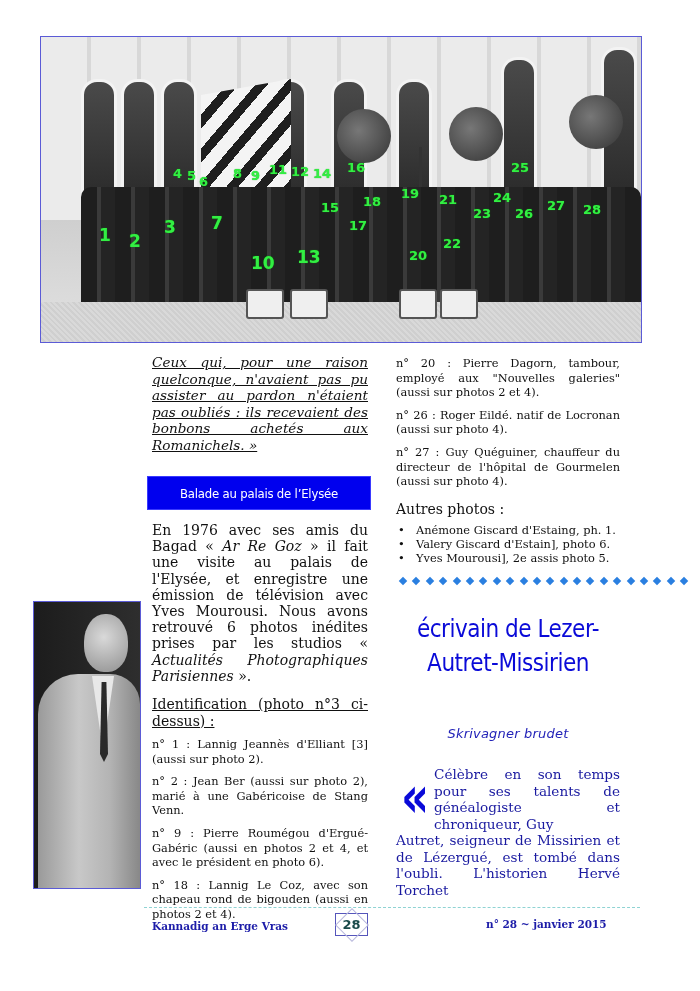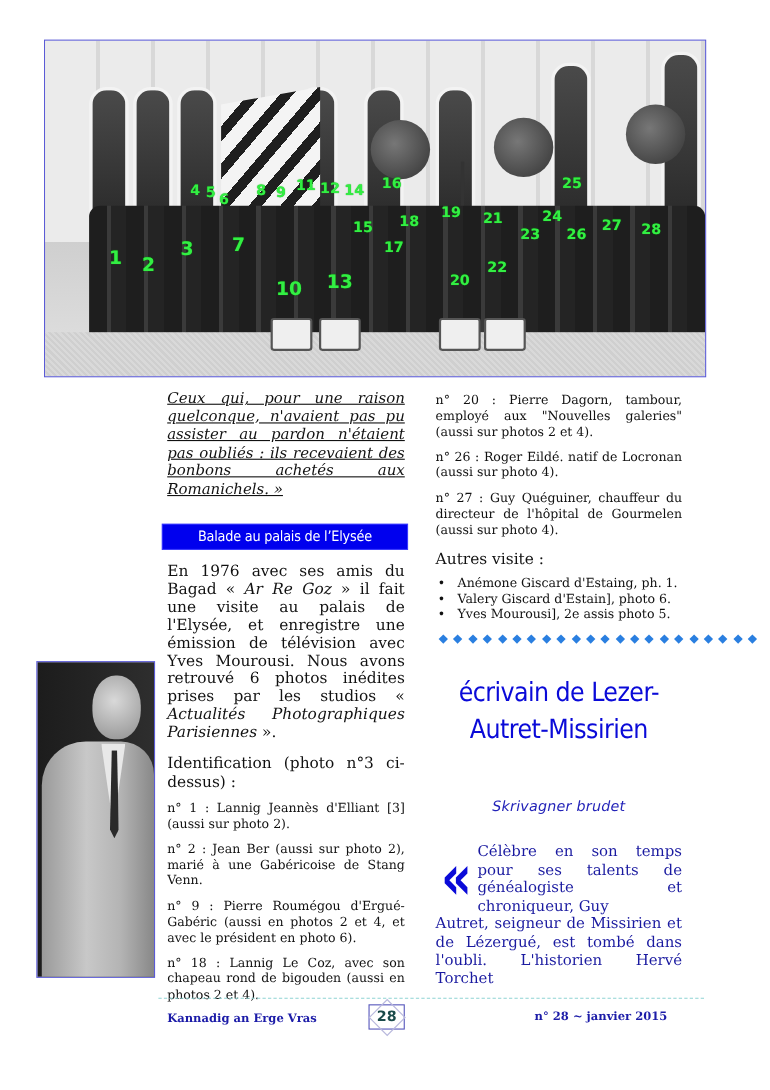--- a/index.html
+++ b/index.html
@@ -30,27 +30,27 @@
   .hero .num { position: absolute; color: #33ee44; font-family: "DejaVu Sans", sans-serif;
           font-weight: bold; font-size: 13px; line-height: 1; text-shadow: 0 0 1px #0a0; }
   .hero .num.big { font-size: 17px; }
 
   
   .col-left { position: absolute; left: 152px; top: 354px; width: 216px; }
   .col-right { position: absolute; left: 396px; top: 356px; width: 224px; }
 
   .quote-it { font-style: italic; font-size: 13.6px; line-height: 16.5px; text-align: justify;
               margin: 0; text-decoration: underline; }
-  .section-banner { margin: 24px 0 0 -4px; width: 222px; height: 22px; background: #0000ee;
+  .section-banner { margin: 24px 0 0 -4px; width: 222px; height: 32px; background: #0000ee;
               color: #fff; font-family: "DejaVu Sans Condensed", "DejaVu Sans", sans-serif;
               font-size: 13px; display: flex; align-items: center; justify-content: center;
               box-shadow: 0 0 0 1px #3a3aff; letter-spacing: -0.2px; }
   .lead { margin: 13px 0 0; font-size: 14px; line-height: 16.2px; text-align: justify; }
   .lead em { }
-  .ident-title { margin: 12px 0 5px; font-size: 14px; line-height: 16.5px; text-align: justify; }
+  .ident-title { margin: 12px 0 5px; font-size: 14px; line-height: 16.5px; text-align: justify; text-decoration: underline; }
   .entry { margin: 8px 0 0; font-size: 11.4px; line-height: 14.6px; text-align: justify; }
 
   .col-right .entry:first-child { margin-top: 0; }
   .autres-title { margin: 12px 0 0; font-size: 14px; line-height: 16px; }
   .bullets { list-style: none; padding: 0; margin: 6px 0 0; }
   .bullets li { position: relative; padding-left: 20px; font-size: 11.4px; line-height: 14.2px; }
   .bullets li .dot { position: absolute; left: 2px; top: 0; }
 
   .diamonds { position: absolute; left: 398px; top: 576px; display: flex; gap: 3.4px; }
   .diamonds span { display: block; width: 6px; height: 6px; background: #2a7fe0;
@@ -170,21 +170,21 @@
   <div class="suit"></div>
   <div class="shirt"></div>
   <div class="tie"></div>
   <div class="head"></div>
 </div>
 
 <div class="col-right">
   <p class="entry">n° 20 : Pierre Dagorn, tambour, employé aux "Nouvelles galeries" (aussi sur photos 2 et 4).</p>
   <p class="entry">n° 26 : Roger Eildé. natif de Locronan (aussi sur photo 4).</p>
   <p class="entry">n° 27 : Guy Quéguiner, chauffeur du directeur de l'hôpital de Gourmelen (aussi sur photo 4).</p>
-  <p class="autres-title">Autres visite :</p>
+  <p class="autres-title">Autres photos :</p>
   <ul class="bullets">
     <li><span class="dot">•</span><span>Anémone Giscard d'Estaing, ph. 1.</span></li>
     <li><span class="dot">•</span><span>Valery Giscard d'Estain], photo 6.</span></li>
     <li><span class="dot">•</span><span>Yves Mourousi], 2e assis photo 5.</span></li>
   </ul>
 </div>
 
 <div class="diamonds" id="diamonds">
     <span></span>
     <span></span>

